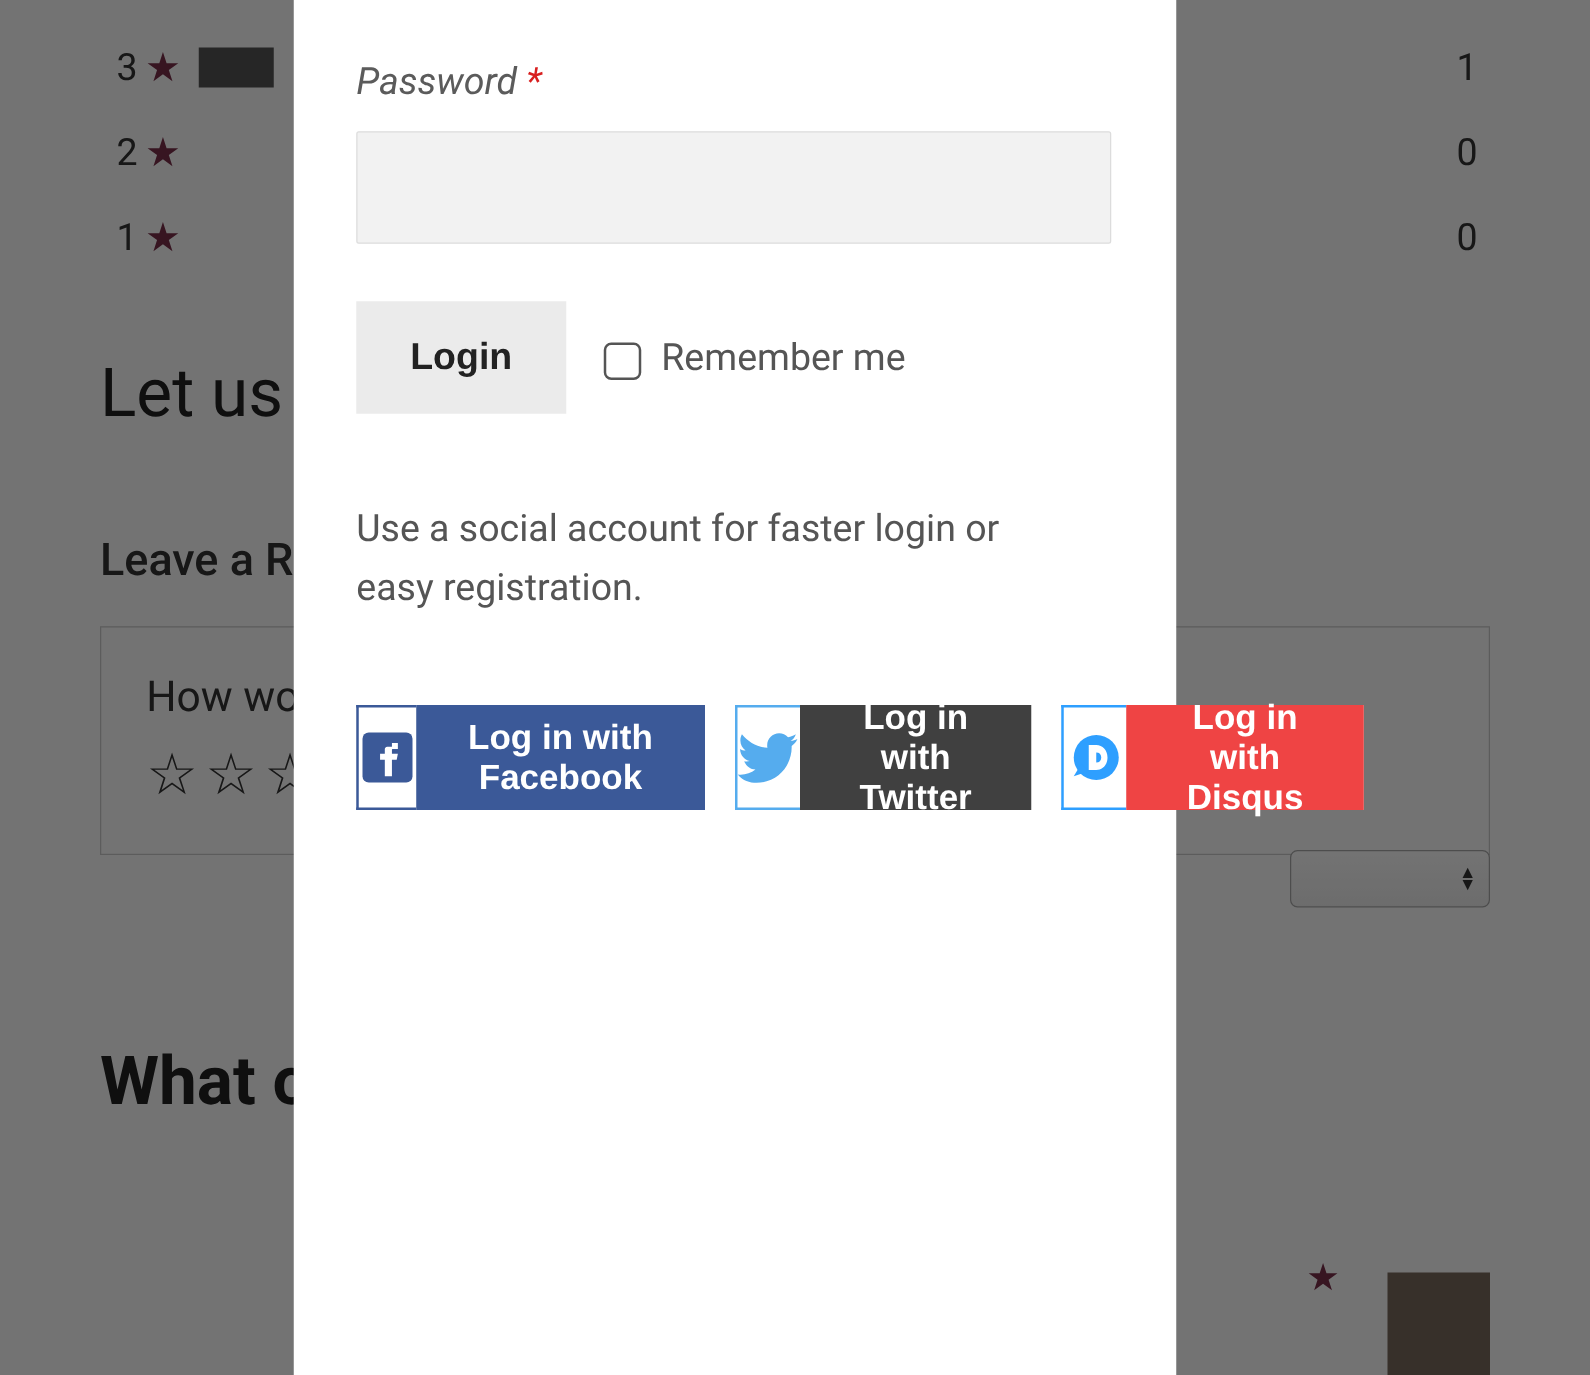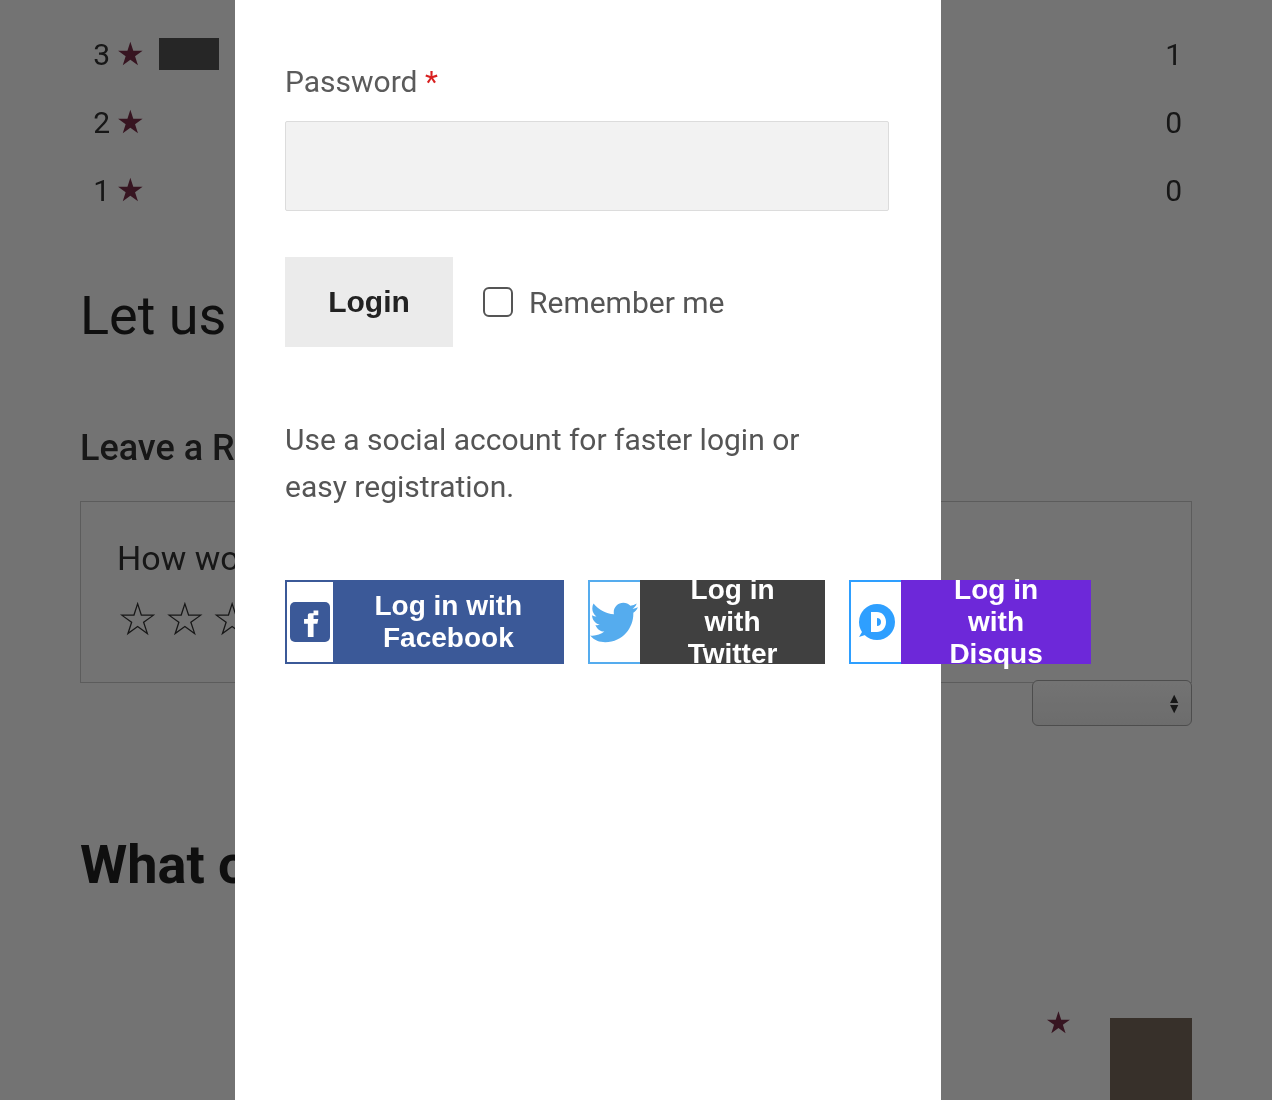--- a/index.html
+++ b/index.html
@@ -55,36 +55,36 @@
     .small-star {
       position:absolute; right: 200px; bottom: 60px; color:#7a2f4a; font-size:30px;
     }
 
     
     .modal {
       position: absolute; left: 235px; top: 0; width: 706px; height: 1100px;
       background: #fff; z-index: 10; padding: 0 50px; box-shadow: 0 0 0 rgba(0,0,0,0);
     }
     .field-label {
-      font-size: 30px; color: #5b5b5b; margin-top: 64px;
+      font-size: 30px; color: #5b5b5b; margin-top: 48px; font-style: italic;
     }
     .req { color: #d81f1f; }
     .text-input {
       display: block; width: 604px; height: 90px; margin-top: 22px;
       background: #f2f2f2; border: 1px solid #dcdcdc; border-radius: 2px;
       font-size: 26px; color:#444; padding: 0 16px;
     }
     .login-row {
       display: flex; align-items: center; margin-top: 46px; gap: 30px;
     }
     .login-btn {
       width: 168px; height: 90px; background: #ebebeb; border: none;
       font-size: 30px; color:#222; font-weight:600; cursor:pointer;
     }
-    .remember-wrap { display:flex; align-items:center; gap:16px; color:#555; font-size:30px; }
+    .remember-wrap { display:flex; align-items:flex-end; gap:16px; color:#555; font-size:30px; }
     .remember-box { width: 30px; height: 30px; border: 2.5px solid #555; border-radius: 6px; background:#fff; }
 
     .lost-link { display:inline-block; margin-top: 66px; color: #8a5a7e; font-size: 30px; text-decoration:none; cursor:pointer; }
 
     .social-text { margin-top: 70px; font-size: 30px; color:#555; line-height: 1.55; max-width: 560px; }
 
     .social-buttons { margin-top: 70px; display:flex; flex-direction:row; gap:24px; }
     .social-btn {
       display:flex; align-items:stretch; height: 84px; border:none; cursor:pointer;
       font-size: 28px; font-weight:700; color:#fff; padding:0;
@@ -100,21 +100,21 @@
     .fb { width: 430px; }
     .fb .icon-box { border-color:#3b5998; background:#fff; }
     .fb .label-box { background:#3b5998; }
 
     .tw { width: 397px; }
     .tw .icon-box { border-color:#55acee; background:#fff; }
     .tw .label-box { background:#404040; }
 
     .dq { width: 387px; }
     .dq .icon-box { border-color:#2e9fff; background:#fff; }
-    .dq .label-box { background:#6d28d9; }
+    .dq .label-box { background:#ef4444; }
 
     
     svg { display:block; }
   </style>
 </head>
 <body>
 
 <div class="backdrop">
   <div class="backdrop-inner">
 

